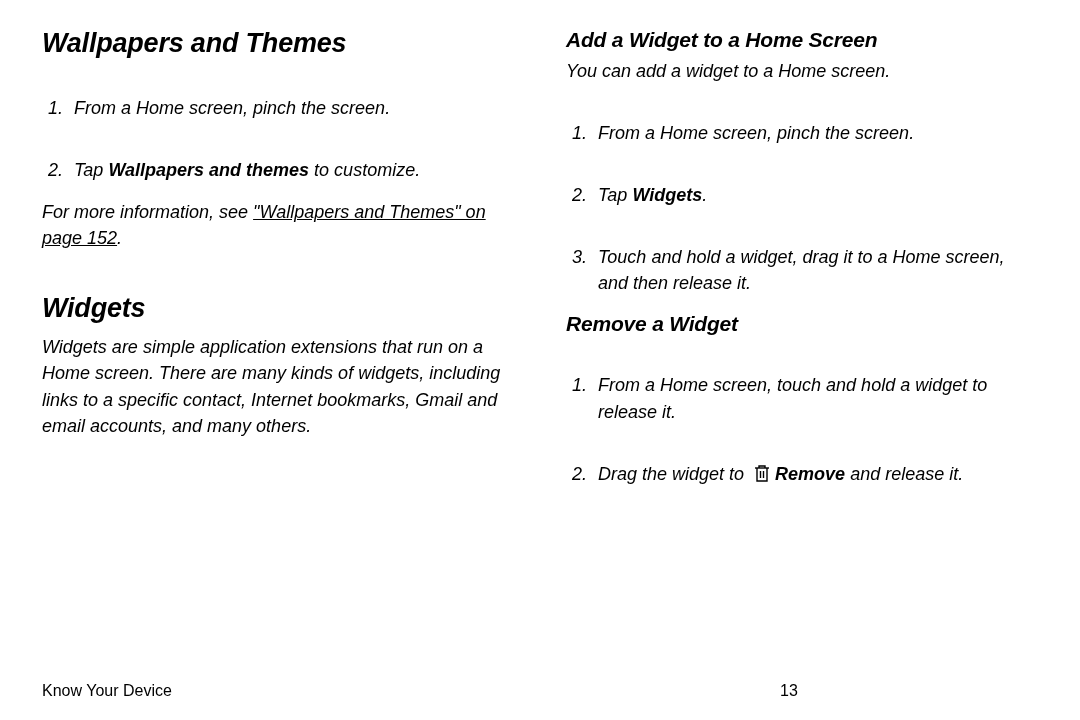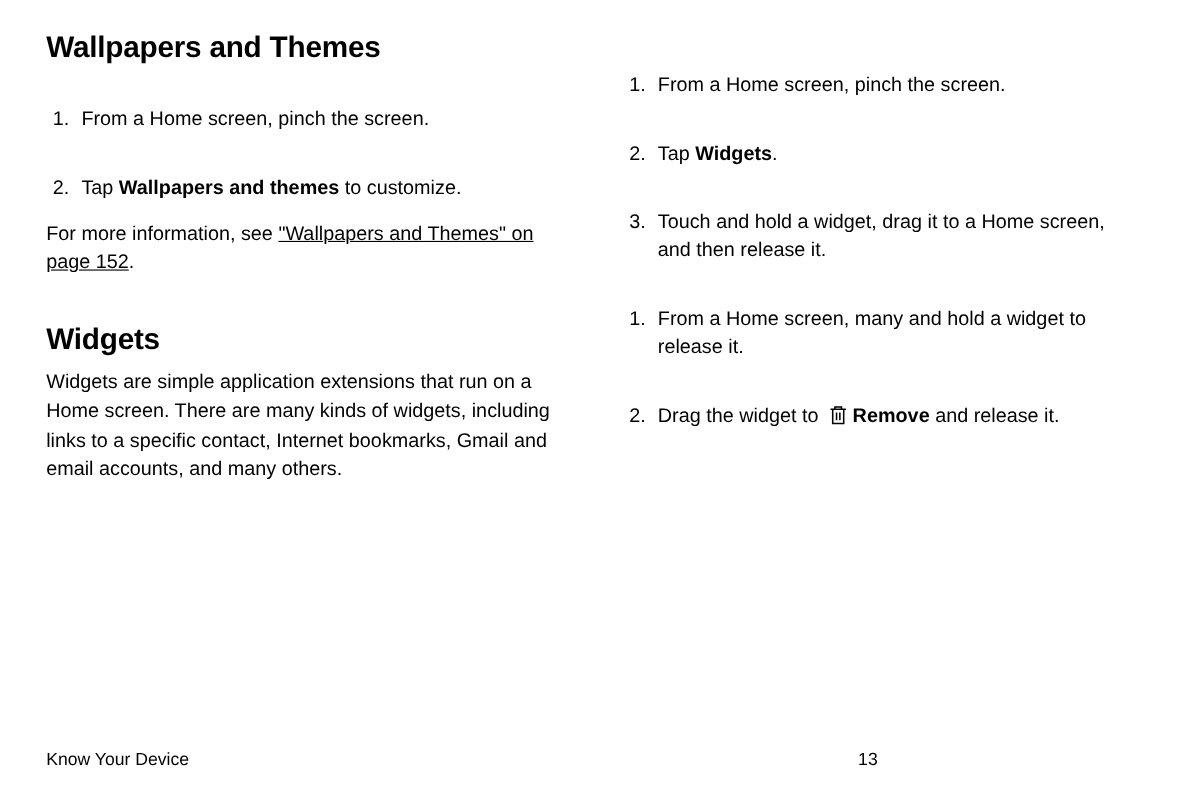--- a/index.html
+++ b/index.html
@@ -16,20 +16,21 @@
     display: flex;
     flex-direction: column;
     width: 1080px;
     height: 720px;
     padding: 28px 42px 20px 42px;
   }
   .content {
     flex: 1;
     display: flex;
     gap: 52px;
+    font-style: italic;
   }
   .col {
     flex: 1;
     min-width: 0;
   }
   h2.section {
     font-size: 27px;
     font-weight: 700;
     margin: 0 0 10px 0;
     letter-spacing: -0.2px;
@@ -99,35 +100,38 @@
 
       <div class="spacer-mid"></div>
 
       <h2 class="section">Widgets</h2>
       <p class="body">Widgets are simple application extensions that run on a Home screen. There are many kinds of widgets, including links to a specific contact, Internet bookmarks, Gmail and email accounts, and many others.</p>
 
     </div>
 
     <div class="col">
 
+      <h3 class="subsection">Add a Widget to a Home Screen</h3>
+      <p class="body">You can add a widget to a Home screen.</p>
       <ol class="steps">
         <li>
           <span>From a Home screen, pinch the screen.</span>
         </li>
         <li>
           <span>Tap </span><span class="bold">Widgets</span><span>.</span>
         </li>
         <li>
           <span>Touch and hold a widget, drag it to a Home screen, and then release it.</span>
         </li>
       </ol>
 
+      <h3 class="subsection">Remove a Widget</h3>
       <ol class="steps">
         <li>
-          <span>From a Home screen, many and hold a widget to release it.</span>
+          <span>From a Home screen, touch and hold a widget to release it.</span>
         </li>
         <li>
           <span>Drag the widget to </span><span class="trash-icon"><svg width="18" height="20" viewBox="0 0 18 20" fill="none" stroke="#000" stroke-width="1.4">
                 <path d="M2 5 h14"></path>
                 <path d="M6 5 V3 h6 v2"></path>
                 <path d="M4 5 v13 h10 V5"></path>
                 <path d="M7.5 8 v7"></path>
                 <path d="M10.5 8 v7"></path>
               </svg></span><span class="bold">Remove</span><span> and release it.</span>
         </li>

